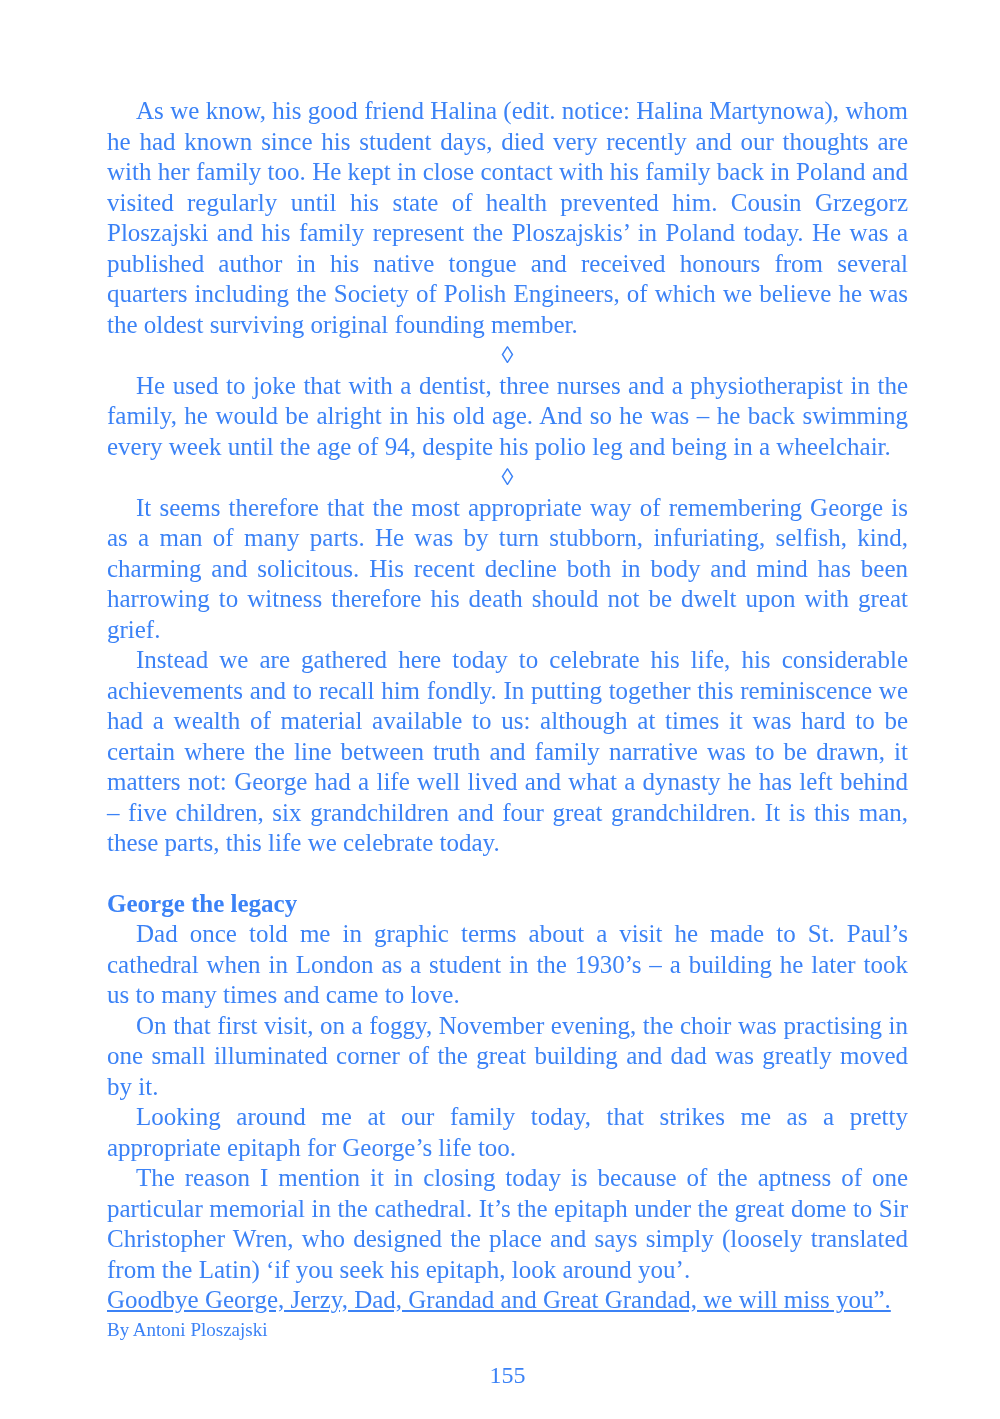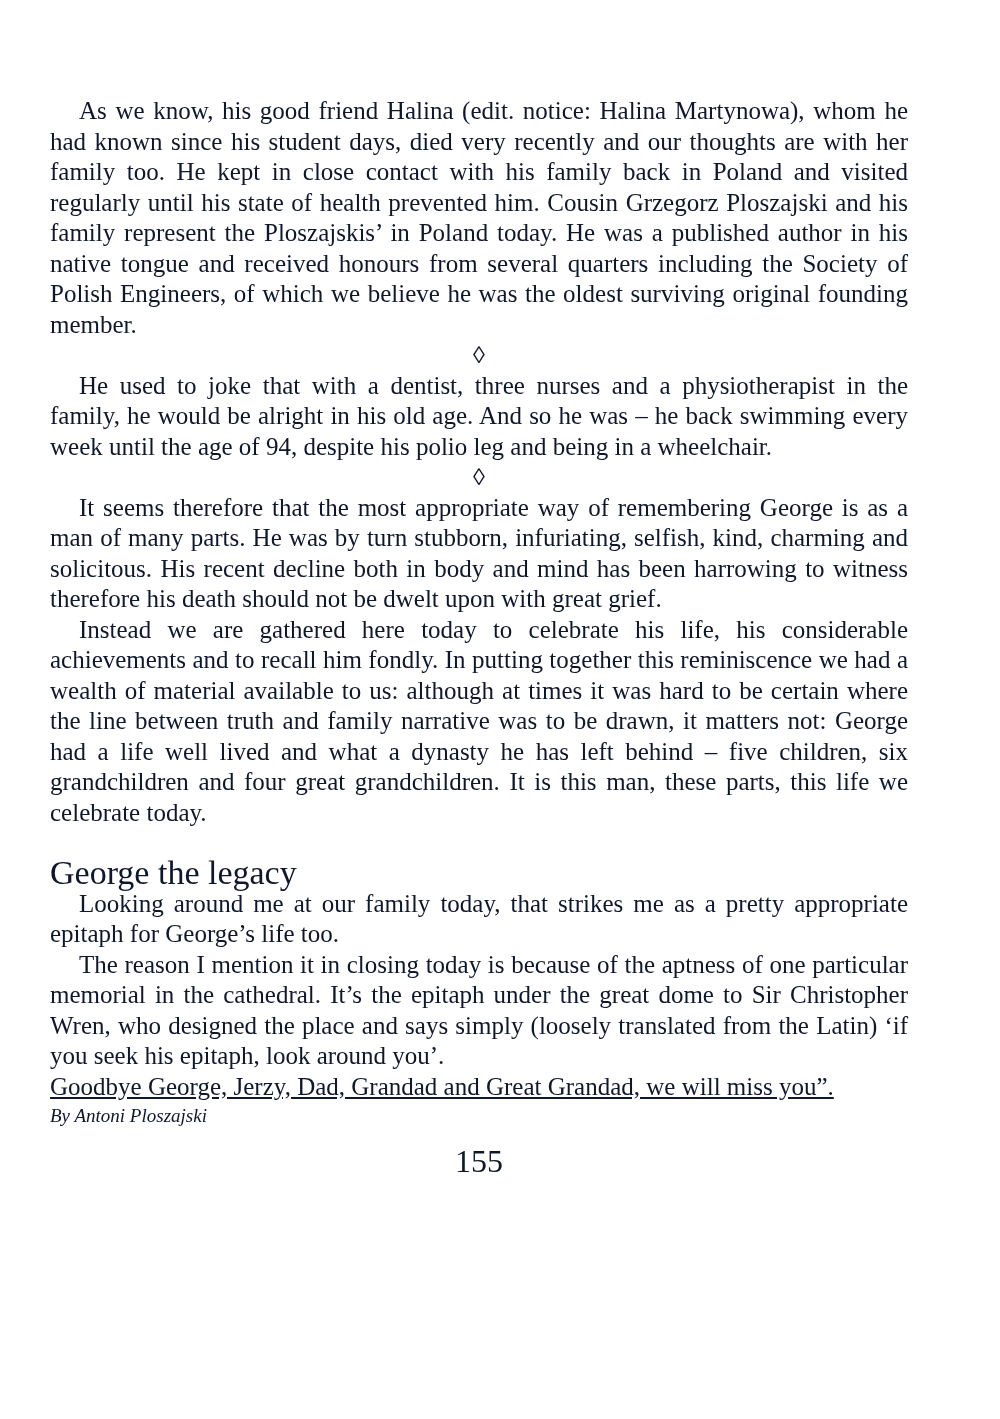--- a/index.html
+++ b/index.html
@@ -6,59 +6,58 @@
     margin: 0;
     padding: 0;
     background: #ffffff;
   }
   .page {
     position: relative;
     width: 1000px;
     height: 1419px;
     box-sizing: border-box;
     background: #ffffff;
-    padding: 96px 92px 0 50px;
+    padding: 96px 92px 0 107px;
     font-family: "Liberation Serif", serif;
     font-size: 25px;
     line-height: 30.5px;
-    color: #0f172a;
+    color: #3b82f6;
     overflow: hidden;
   }
   .para {
     margin: 0;
     text-align: justify;
     text-indent: 29px;
   }
   .sep {
     margin: 0;
     text-align: center;
     font-size: 24px;
   }
   .heading {
     margin: 30px 0 0 0;
-    font-weight: normal;
-    font-size: 34px;
+    font-weight: bold;
+    font-size: 25px;
     line-height: 30.5px;
   }
   .flush-line {
     margin: 0;
     text-align: justify;
     text-indent: 0;
     text-decoration: underline;
   }
   .byline {
     margin: 0;
-    font-style: italic;
     font-size: 19px;
     line-height: 27px;
   }
   .page-number {
     margin-top: 17px;
     text-align: center;
-    font-size: 32px;
+    font-size: 24px;
     line-height: 30px;
   }
 </style>
 </head>
 <body>
 
 <div class="page">
 
   <p class="para">As we know, his good friend Halina (edit. notice: Halina Martynowa), whom he had known since his student days, died very recently and our thoughts are with her family too. He kept in close contact with his family back in Poland and visited regularly until his state of health prevented him. Cousin Grzegorz Ploszajski and his family represent the Ploszajskis’ in Poland today. He was a published author in his native tongue and received honours from several quarters including the Society of Polish Engineers, of which we believe he was the oldest surviving original founding member.</p>
 
@@ -67,21 +66,23 @@
   <p class="para">He used to joke that with a dentist, three nurses and a physiotherapist in the family, he would be alright in his old age. And so he was – he back swimming every week until the age of 94, despite his polio leg and being in a wheelchair.</p>
 
   <p class="sep"><span>◊</span></p>
 
   <p class="para">It seems therefore that the most appropriate way of remembering George is as a man of many parts. He was by turn stubborn, infuriating, selfish, kind, charming and solicitous. His recent decline both in body and mind has been harrowing to witness therefore his death should not be dwelt upon with great grief.</p>
 
   <p class="para">Instead we are gathered here today to celebrate his life, his considerable achievements and to recall him fondly. In putting together this reminiscence we had a wealth of material available to us: although at times it was hard to be certain where the line between truth and family narrative was to be drawn, it matters not: George had a life well lived and what a dynasty he has left behind – five children, six grandchildren and four great grandchildren. It is this man, these parts, this life we celebrate today.</p>
 
   <h2 class="heading">George the legacy</h2>
 
+  <p class="para">Dad once told me in graphic terms about a visit he made to St. Paul’s cathedral when in London as a student in the 1930’s – a building he later took us to many times and came to love.</p>
 
+  <p class="para">On that first visit, on a foggy, November evening, the choir was practising in one small illuminated corner of the great building and dad was greatly moved by it.</p>
 
   <p class="para">Looking around me at our family today, that strikes me as a pretty appropriate epitaph for George’s life too.</p>
 
   <p class="para">The reason I mention it in closing today is because of the aptness of one particular memorial in the cathedral. It’s the epitaph under the great dome to Sir Christopher Wren, who designed the place and says simply (loosely translated from the Latin) ‘if you seek his epitaph, look around you’.</p>
 
   <p class="flush-line">Goodbye George, Jerzy, Dad, Grandad and Great Grandad, we will miss you”.</p>
 
   <p class="byline">By Antoni Ploszajski</p>
 
   <div class="page-number">155</div>

